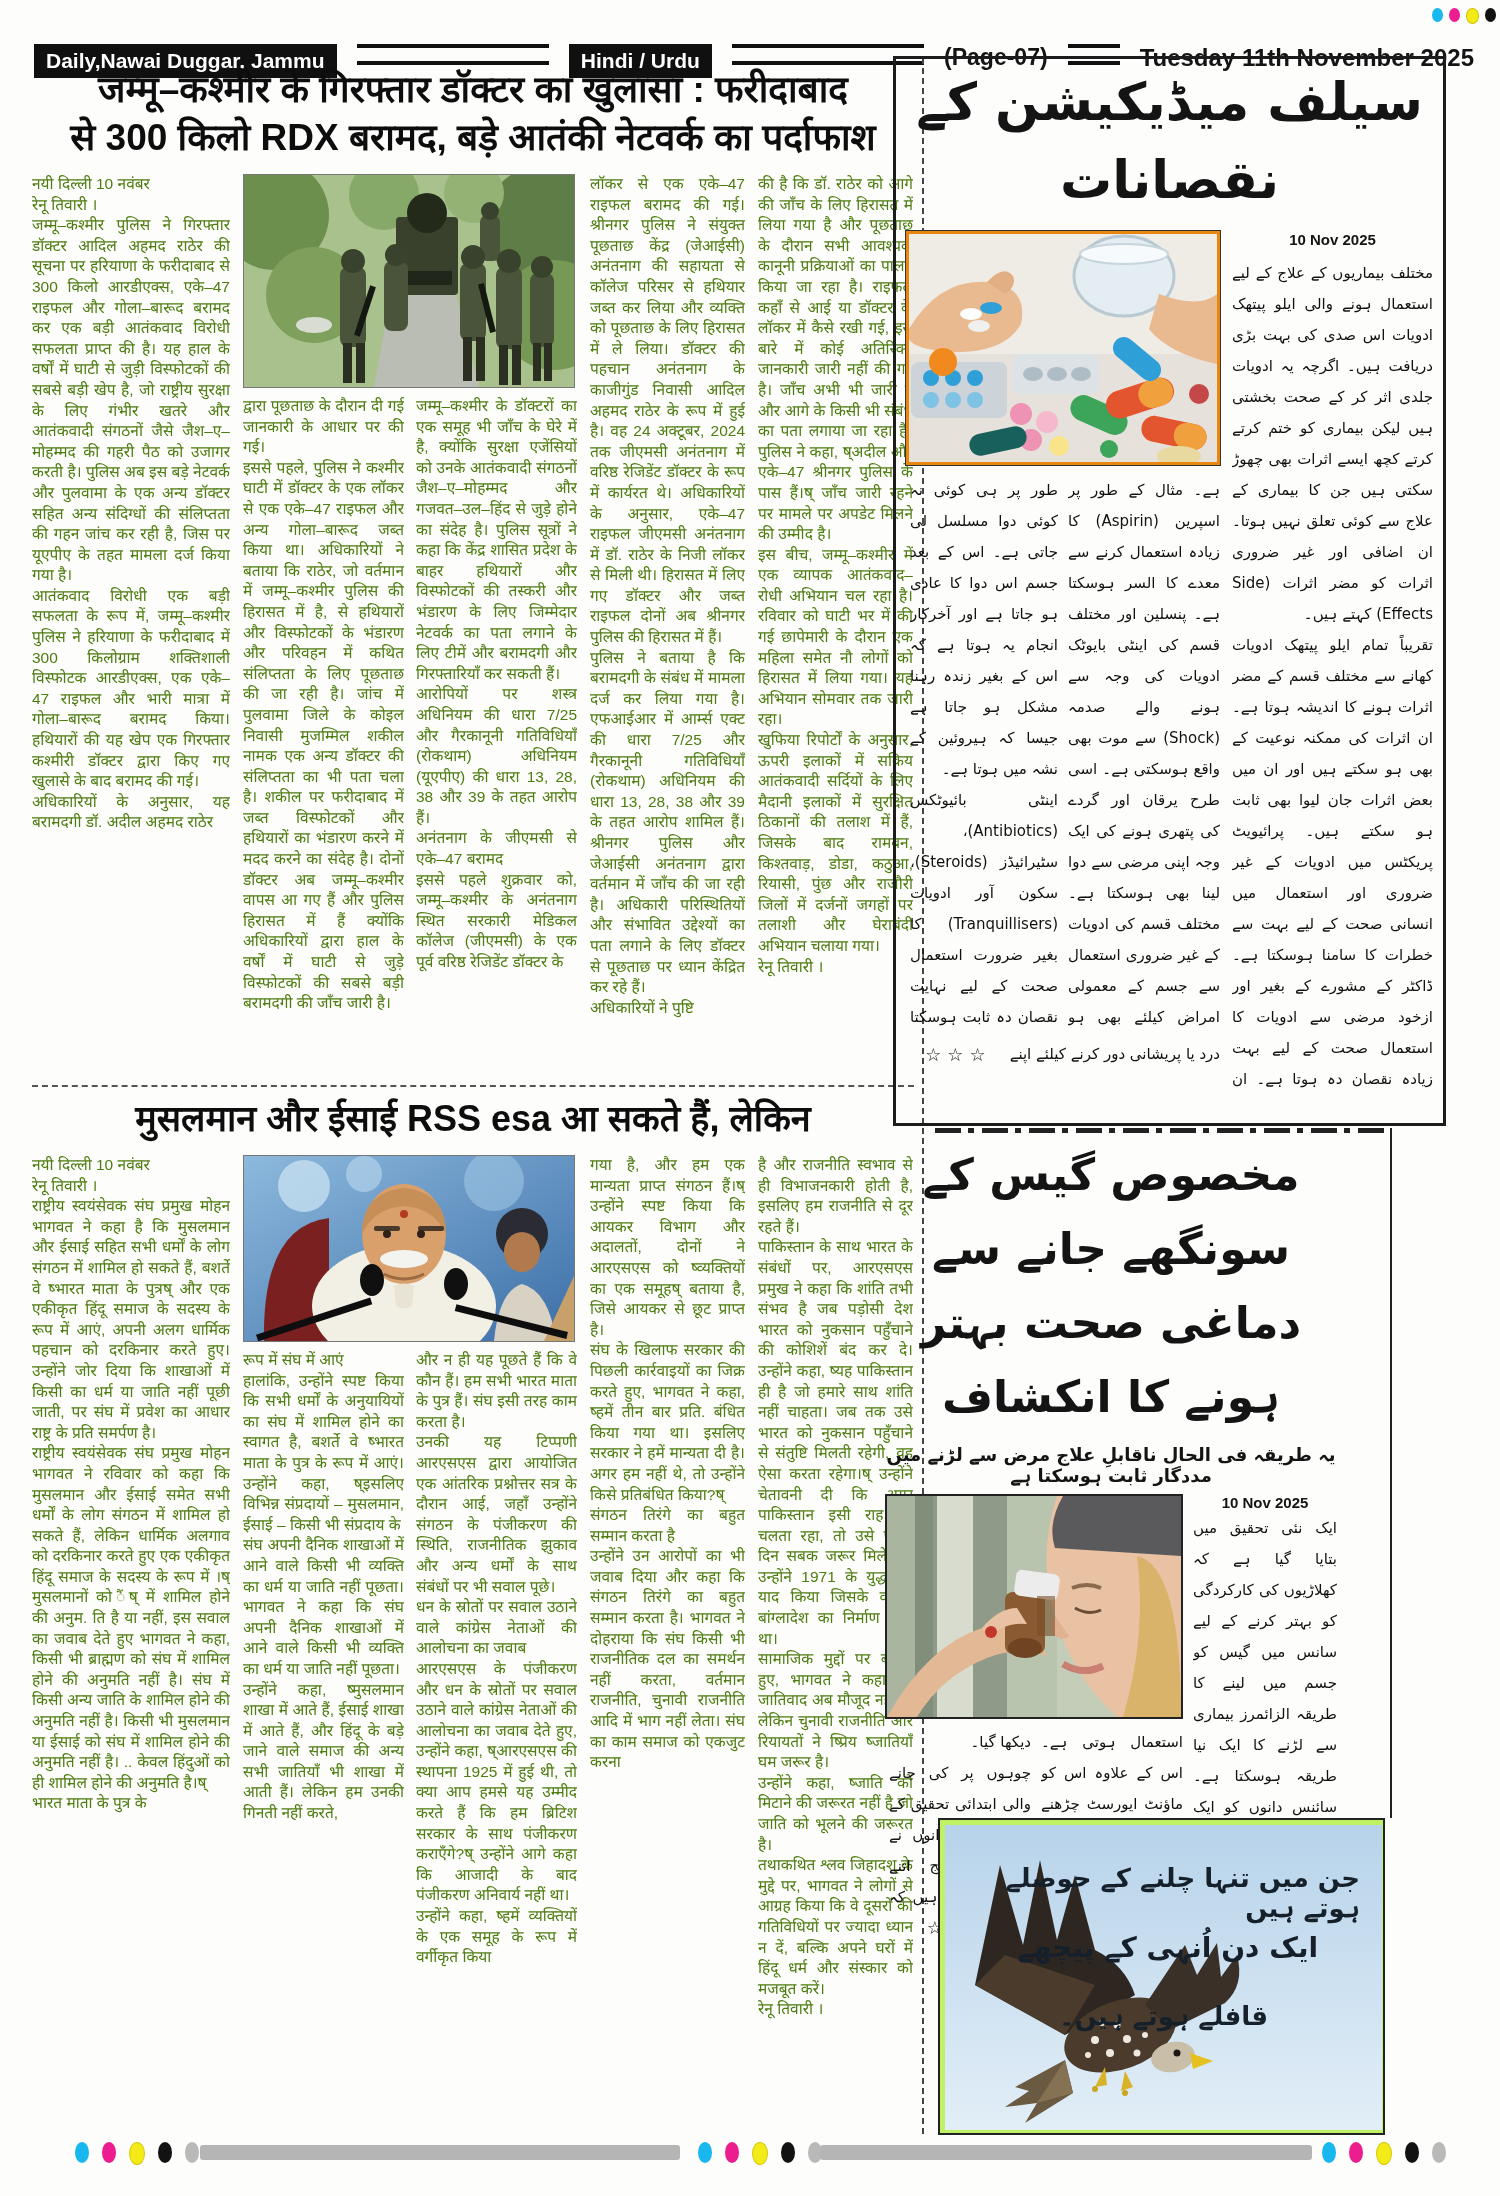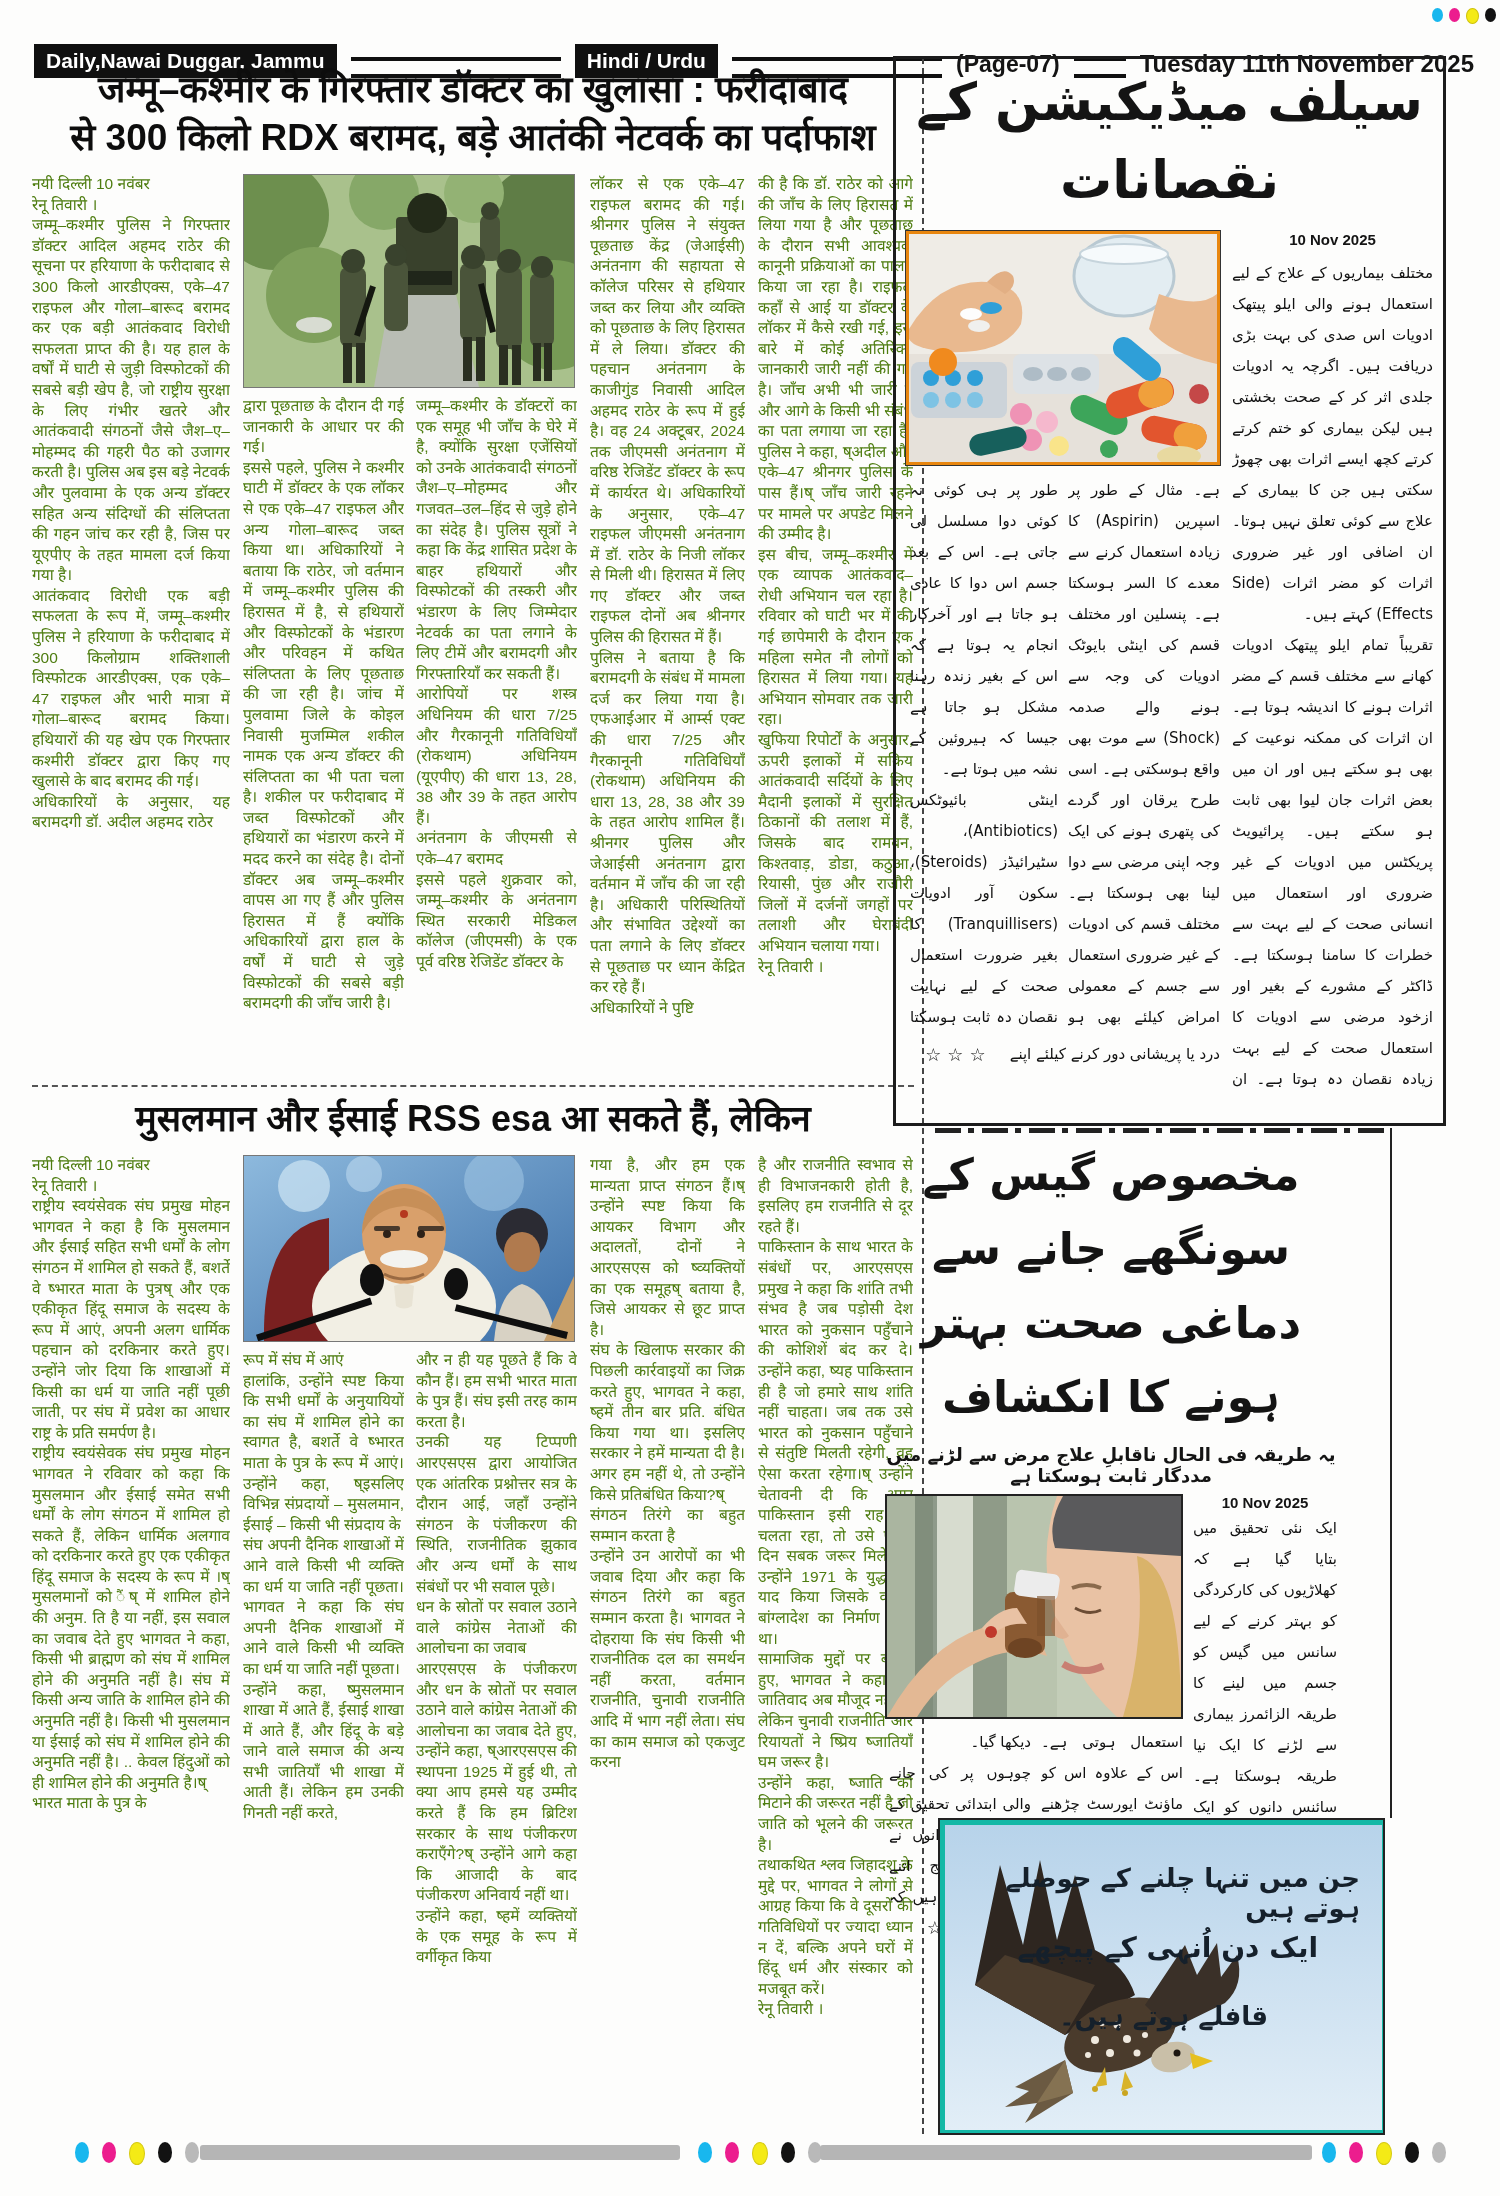--- a/index.html
+++ b/index.html
@@ -1,21 +1,21 @@
 <!DOCTYPE html>
 <html><head>
 <meta charset="utf-8">
 <style>
   html,body{margin:0;padding:0}
   body{
     width:1500px;height:2196px;position:relative;background:#fdfdfc;
     font-family:"Liberation Sans",sans-serif;color:#141414;overflow:hidden;
   }
   
-  .header{position:absolute;left:34px;top:44px;width:1440px;display:flex;align-items:flex-end;gap:14px}
+  .header{position:absolute;left:34px;top:44px;width:1440px;display:flex;align-items:flex-start;gap:20px}
   .hbox{background:#101010;color:#fff;font-weight:bold;font-size:21px;padding:5px 12px;white-space:nowrap}
   .dbl{height:13px;border-top:4px solid #101010;border-bottom:4px solid #101010;flex:1}
   .dbl.short{flex:0 0 52px}
   .pageno{font-weight:bold;font-size:23px;white-space:nowrap}
   .hdate{font-weight:bold;font-size:24px;white-space:nowrap}
   
   .ct{white-space:pre-line;text-align:justify;overflow:hidden}
   .hi{font-size:15.5px;line-height:20.6px;color:#4d7c0f}
   .ur{direction:rtl;font-family:"DejaVu Sans",sans-serif;font-size:15px;line-height:31px;color:#111}
   
@@ -29,21 +29,21 @@
   .ubox{position:absolute;left:893px;top:56px;width:553px;height:1070px;border:3px solid #1c1c1c;
         box-sizing:border-box;padding:4px 10px;direction:rtl}
   .uhead{font-family:"DejaVu Sans",sans-serif;font-weight:bold;text-align:center}
   .usub{font-family:"DejaVu Sans",sans-serif;font-weight:bold;text-align:center}
   .udate{direction:ltr;font-weight:bold;font-size:15px;text-align:center}
   .stars{letter-spacing:6px;font-size:18px}
   .dashdot{position:absolute;left:935px;top:1128px;width:452px;height:5px;
            background:repeating-linear-gradient(90deg,#222 0 26px,transparent 26px 33px,#222 33px 39px,transparent 39px 47px)}
   .vline2{position:absolute;left:1390px;top:1128px;height:690px;border-left:2px solid #222}
   .quotebox{position:absolute;left:938px;top:1818px;width:447px;height:317px;border:2px solid #222;
-            box-sizing:border-box;padding:5px;background:#14b8a6}
+            box-sizing:border-box;padding:5px;background:#bef264}
   .qinner{position:relative;width:100%;height:100%}
   .qline{position:absolute;direction:rtl;font-family:"DejaVu Sans",sans-serif;font-weight:bold;color:#15202b}
   
   .regrow{position:absolute;top:2142px;left:0;width:1500px;height:24px}
   .dotg{position:absolute;display:flex;gap:13px;top:0}
   .dot{width:14px;height:21px;border-radius:50%}
   .gbar{position:absolute;top:3px;height:15px;background:#b5b5b5;border-radius:3px}
   .topdots{position:absolute;top:8px;left:1432px;display:flex;gap:6px}
   .topdots .dot{width:11px;height:14px}
 </style>

